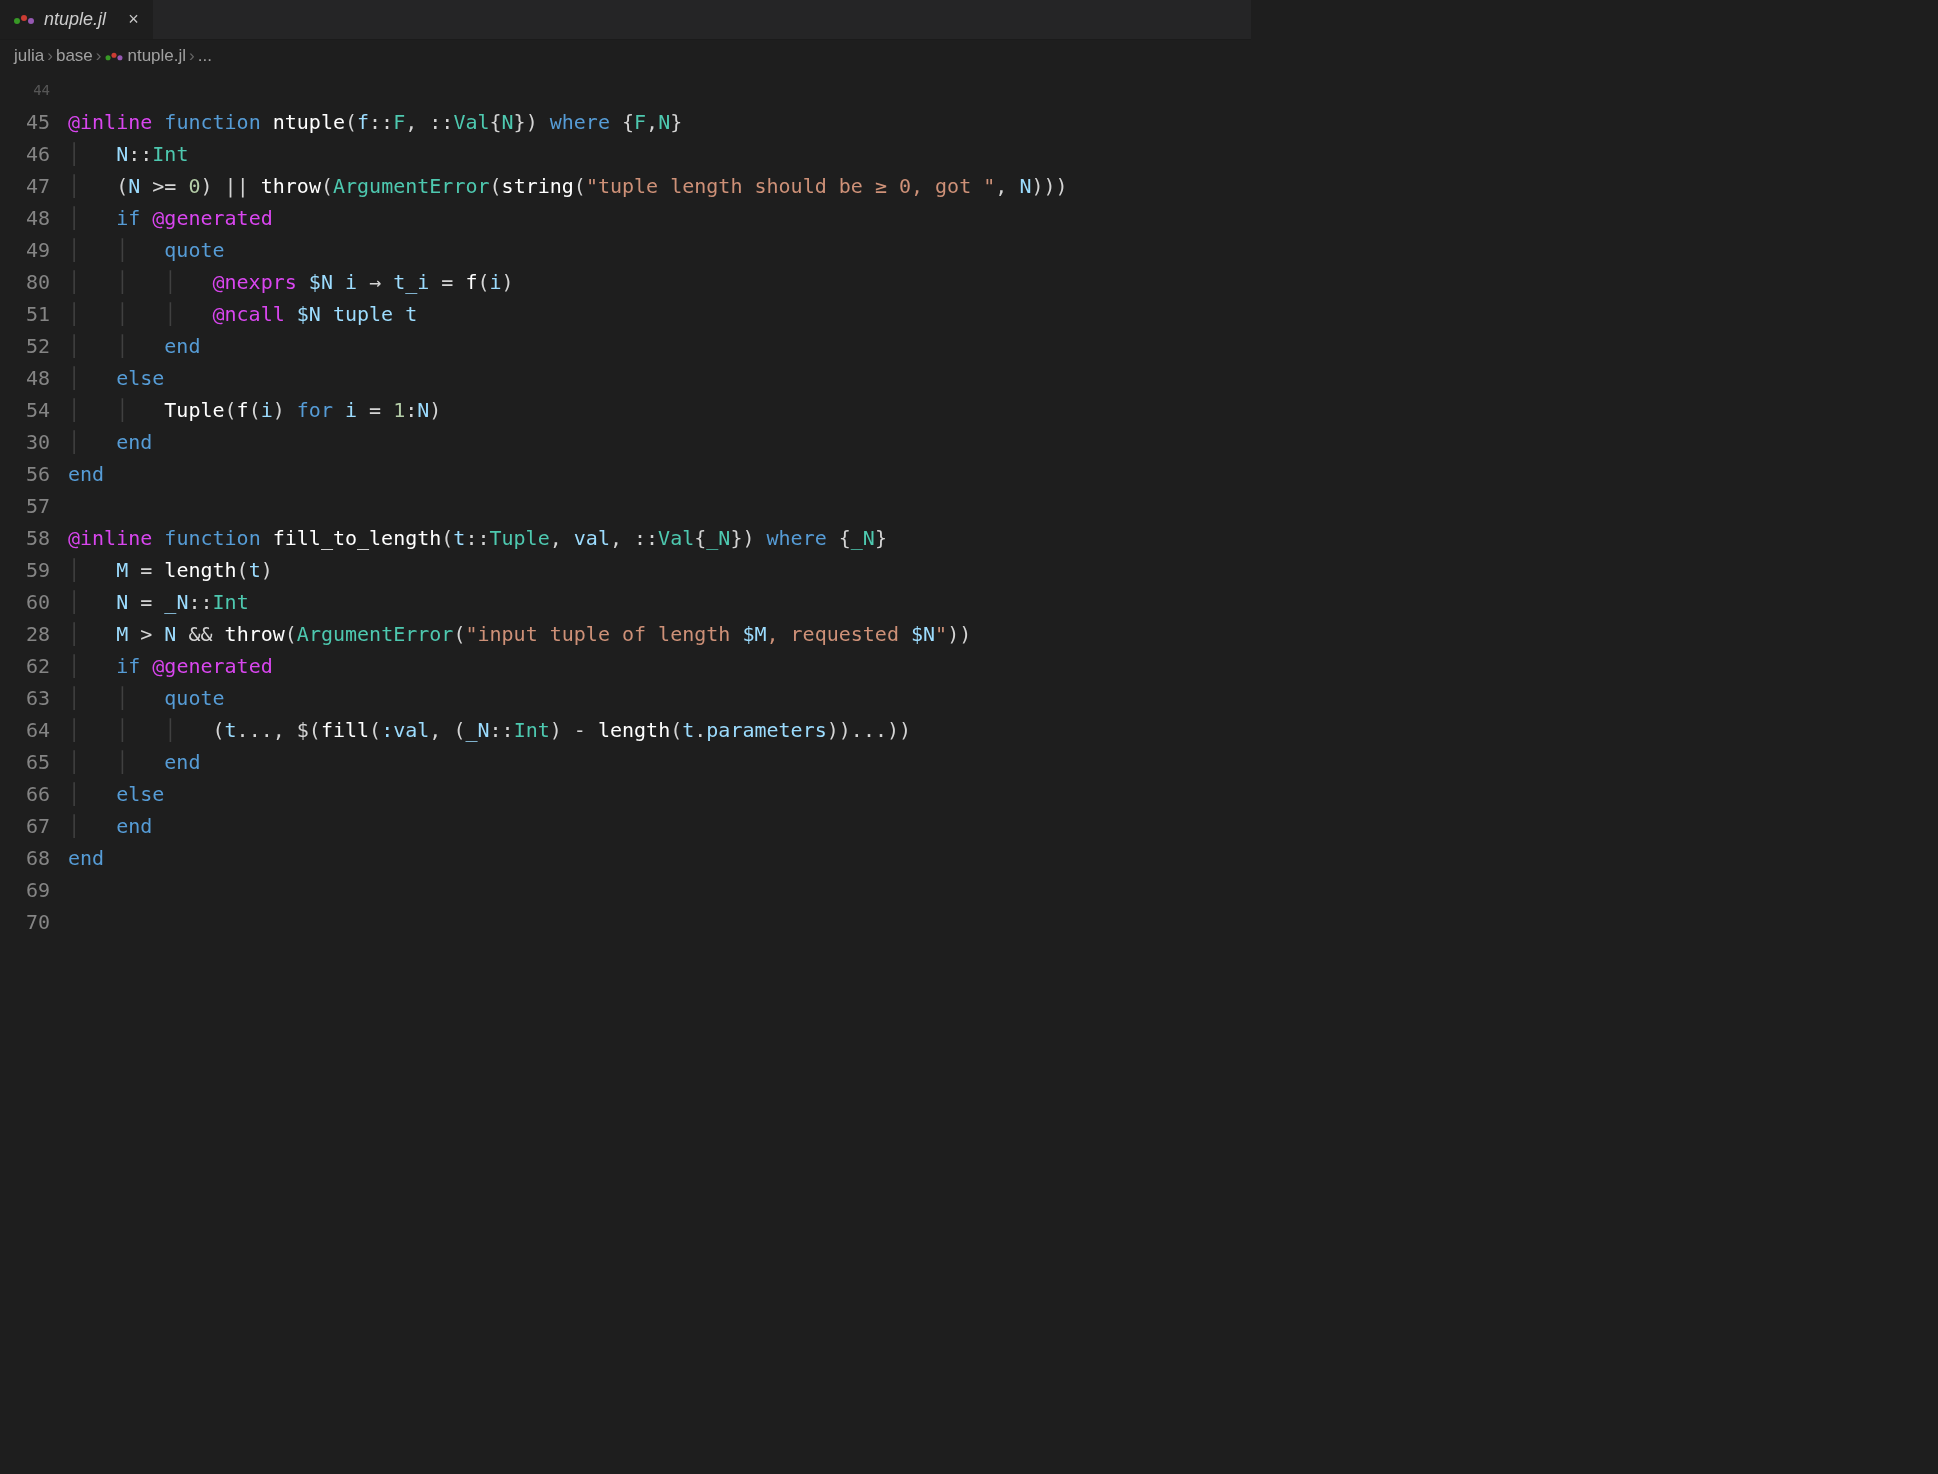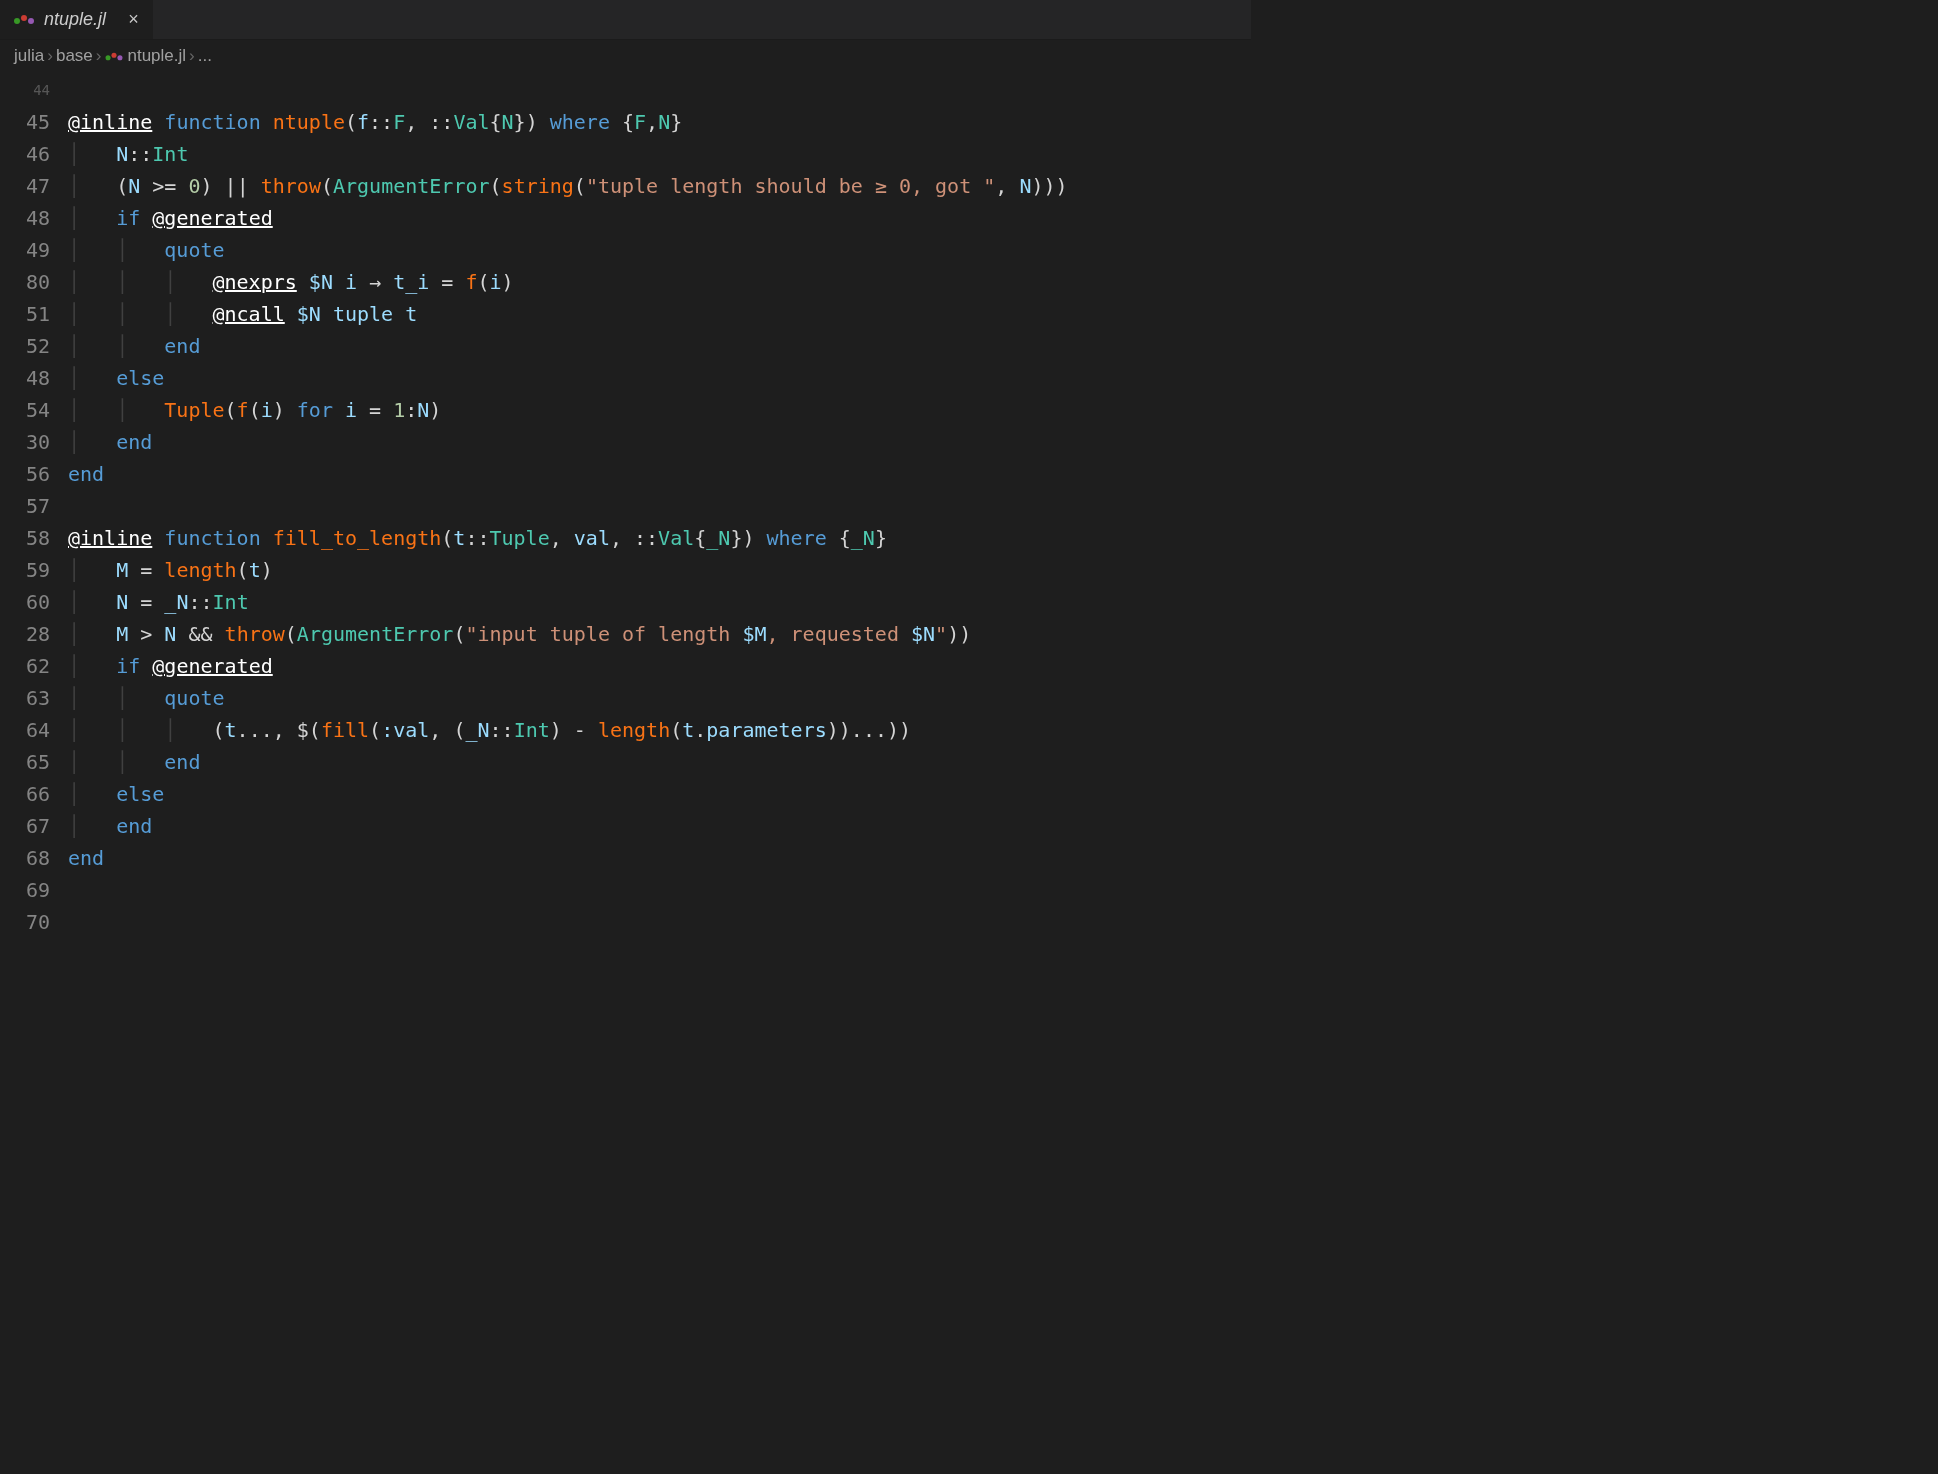--- a/index.html
+++ b/index.html
@@ -80,23 +80,23 @@
     line-height: 32px;
     white-space: pre;
   }
   .code-lines {
     flex: 1;
     font-size: 20px;
   }
   .indent-guide {
     color: #404040;
   }
-  .tok-macro { color: #ffffff; text-decoration: underline; }
+  .tok-macro { color: #d946ef; }
   .tok-kw { color: #569cd6; }
-  .tok-fn { color: #f97316; text-align: right; }
+  .tok-fn { color: #ffffff; text-align: right; }
   .tok-type { color: #4ec9b0; }
   .tok-str { color: #ce9178; }
   .tok-num { color: #b5cea8; }
   .tok-var { color: #9cdcfe; }
   .ln44 { opacity: 0.55; font-size: 14px; }
 </style>
 </head>
 <body>
 
 <div class="tabbar">

